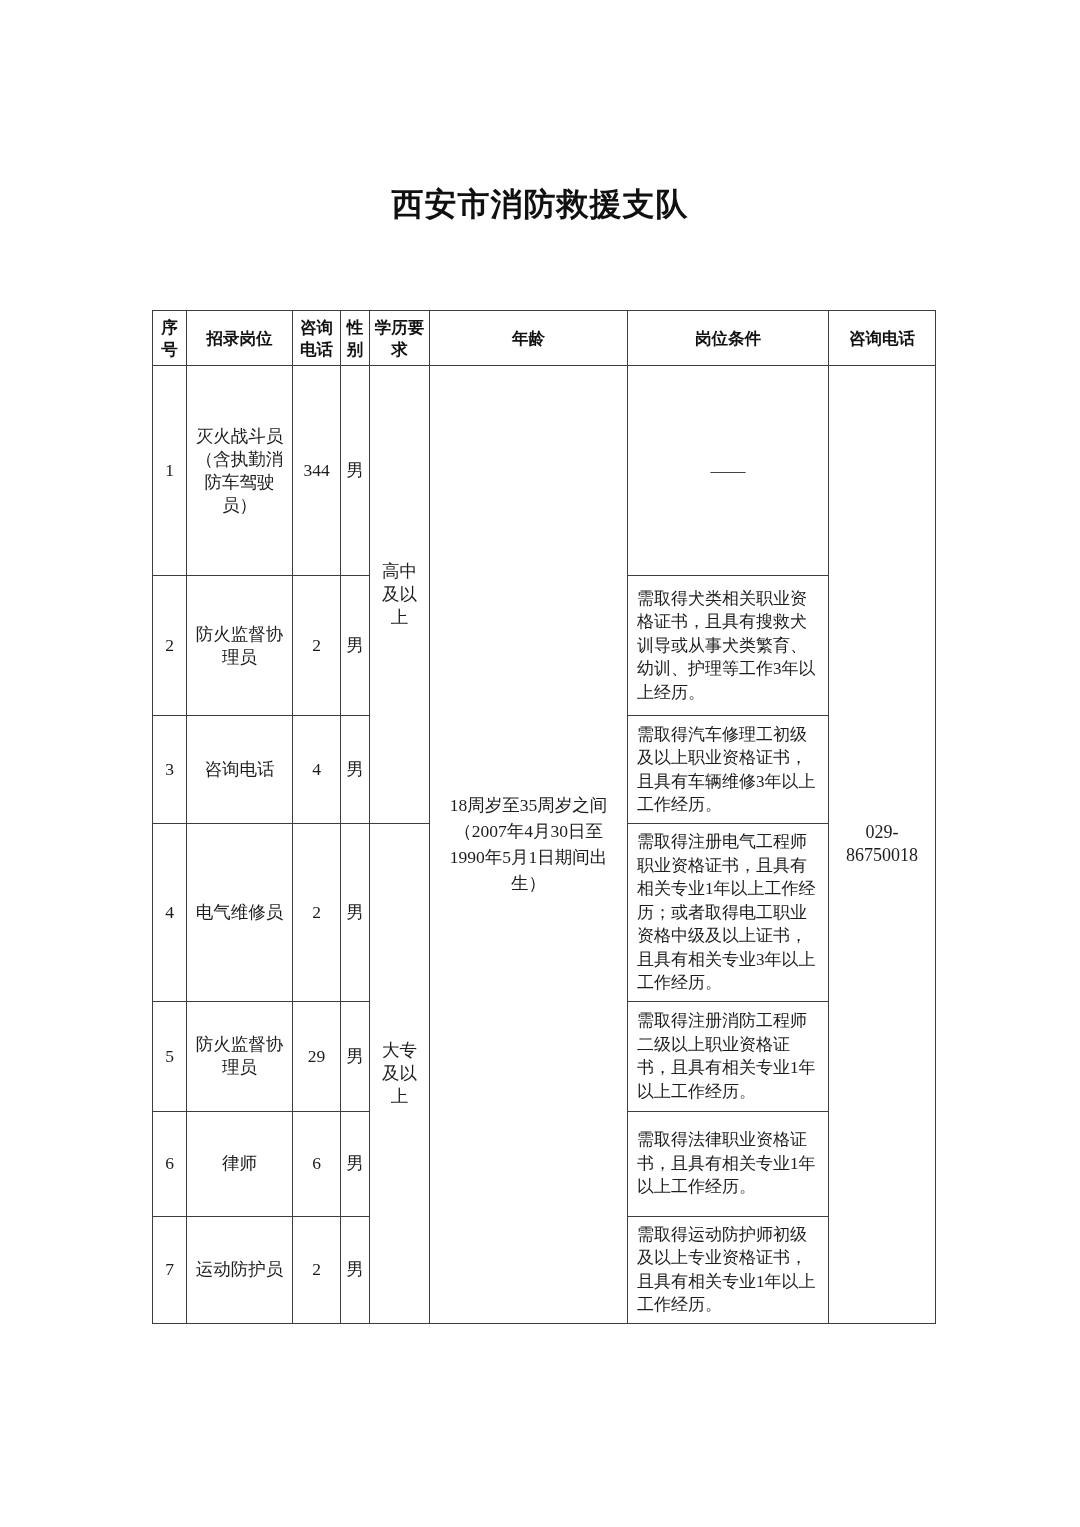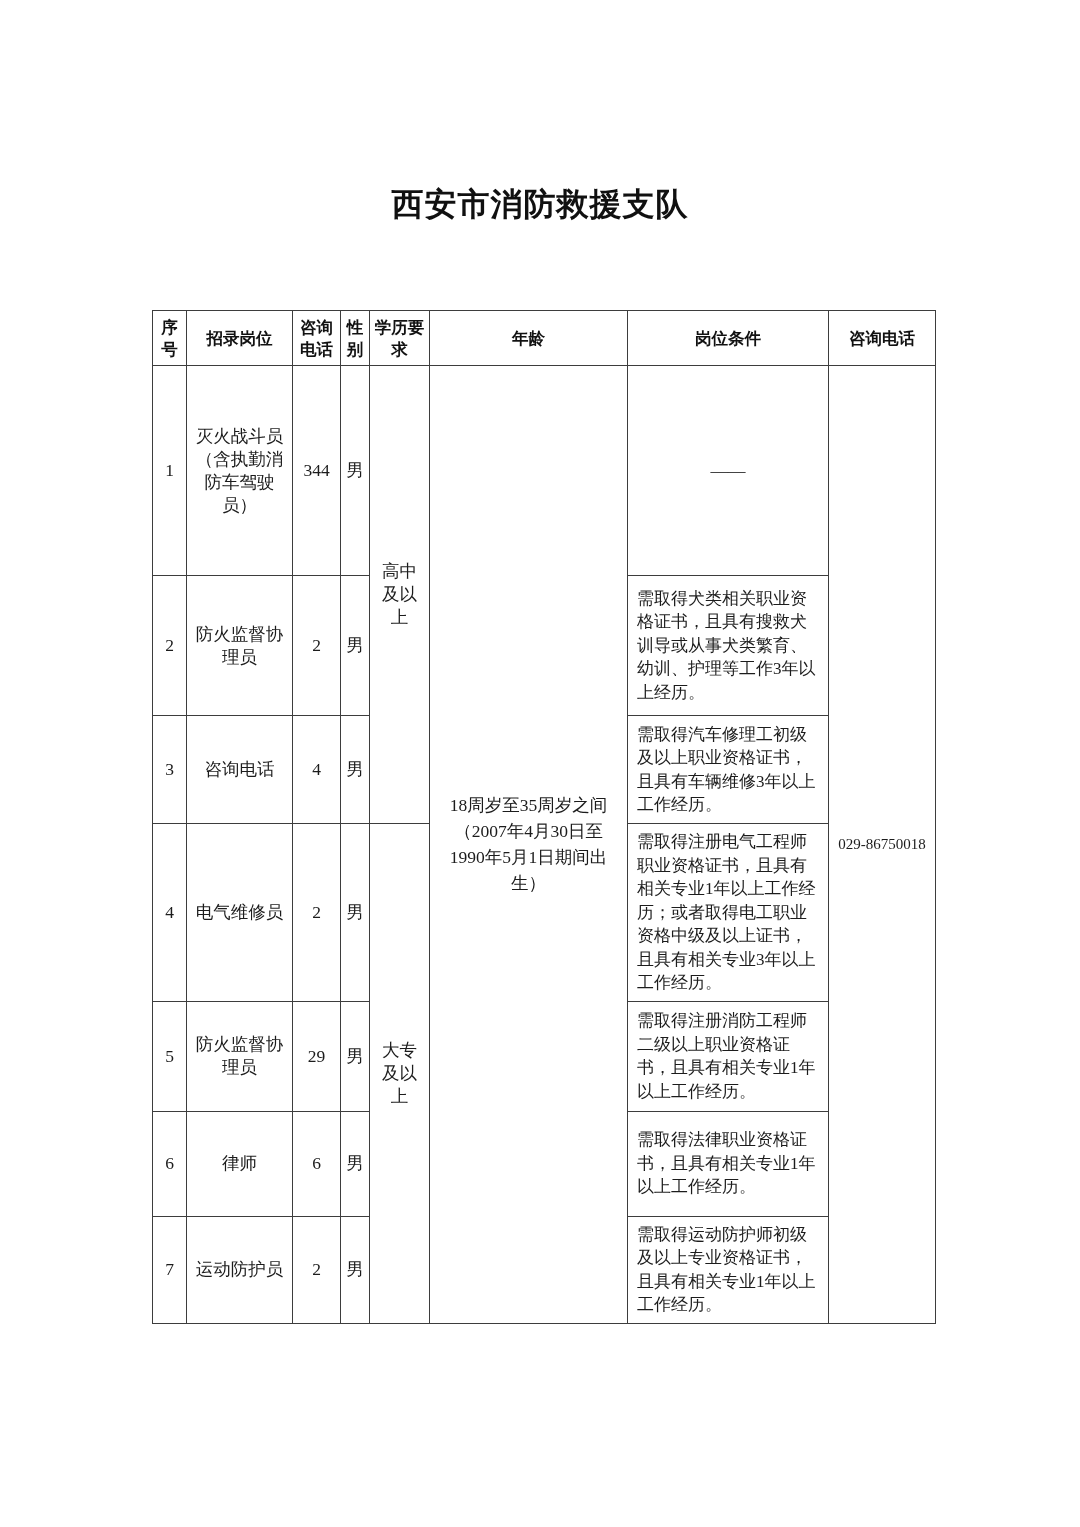--- a/index.html
+++ b/index.html
@@ -66,21 +66,21 @@
     text-align: center;
     padding: 2px;
     letter-spacing: 0;
   }
   .roster td.age {
     padding: 0 9px;
     line-height: 26px;
   }
   .roster td.phone {
     padding: 0 2px;
-    font-size: 15px;
+    font-size: 18px;
   }
   tr.hrow  { height: 55px; padding-left: 17px; }
   tr.row-1 { height: 210px; }
   tr.row-2 { height: 140px; }
   tr.row-3 { height: 108px; }
   tr.row-4 { height: 152px; }
   tr.row-5 { height: 110px; }
   tr.row-6 { height: 105px; }
   tr.row-7 { height: 88px; }
 </style>

